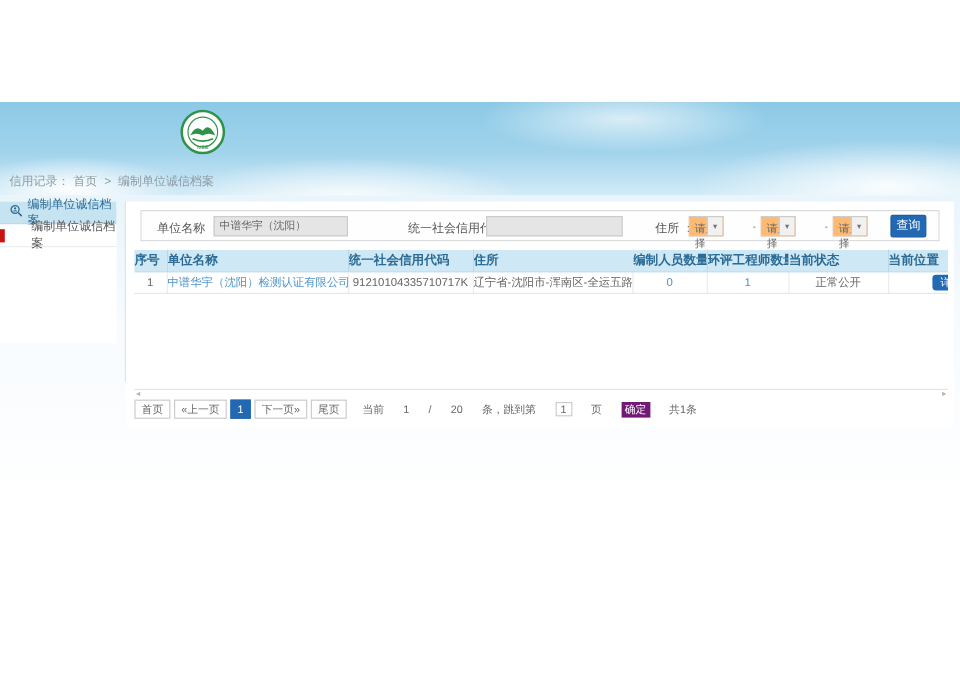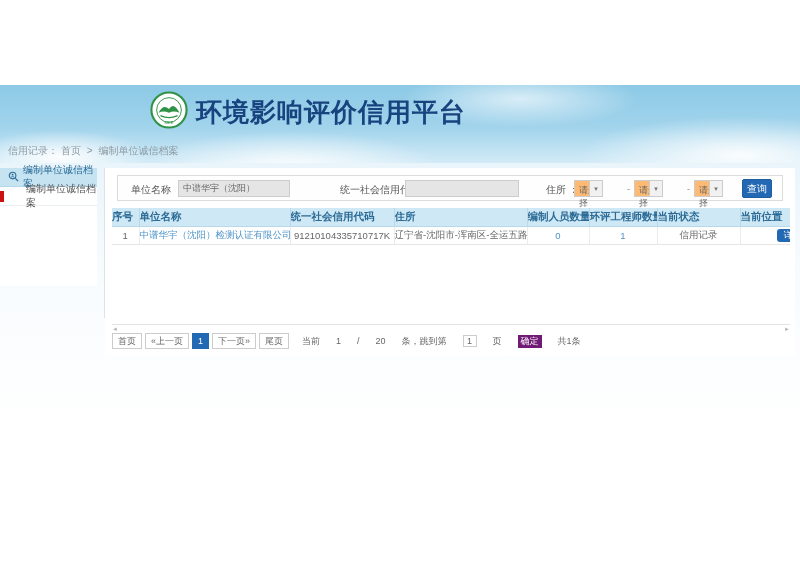--- a/index.html
+++ b/index.html
@@ -89,21 +89,20 @@
 <div class="brand">
   <span>
     <svg width="38" height="38" viewBox="0 0 40 40">
       <circle cx="20" cy="20" r="18.5" fill="#ffffff" stroke="#2f9247" stroke-width="2.2"></circle>
       <circle cx="20" cy="20" r="13" fill="none" stroke="#2f9247" stroke-width="1"></circle>
       <path d="M9 23 Q14 13 20 19 Q25 11 31 23 Q25 20 20 23 Q14 20 9 23 Z" fill="#2f9247"></path>
       <path d="M11 26 Q20 30 29 26" fill="none" stroke="#2f9247" stroke-width="1.4"></path>
       <text x="20" y="35" font-size="4.5" fill="#2f9247" text-anchor="middle" font-family="Liberation Sans, sans-serif">MEE</text>
     </svg>
   </span>
-  <span class="brand-title">环境影响评价信用平台</span>
 </div>
 
 <div class="breadcrumb">
   <span>信用记录：</span><span class="bc-home">首页</span>
   <span>&gt;</span>
   <span>编制单位诚信档案</span>
 </div>
 
 <div class="sidebar">
   <div class="side-head">
@@ -176,21 +175,21 @@
       </tr>
     </thead>
     <tbody>
       <tr>
         <td>1</td>
         <td><a class="cell-link">中谱华宇（沈阳）检测认证有限公司</a></td>
         <td>91210104335710717K</td>
         <td>辽宁省-沈阳市-浑南区-全运五路35-1号楼902</td>
         <td><a class="cell-link">0</a></td>
         <td><a class="cell-link">1</a></td>
-        <td>信用记录</td>
+        <td>正常公开</td>
         <td><span class="btn-detail">详情</span></td>
       </tr>
     </tbody>
   </table>
 
   <div class="hscroll">
     <span>◄</span>
     <span>►</span>
   </div>
 

